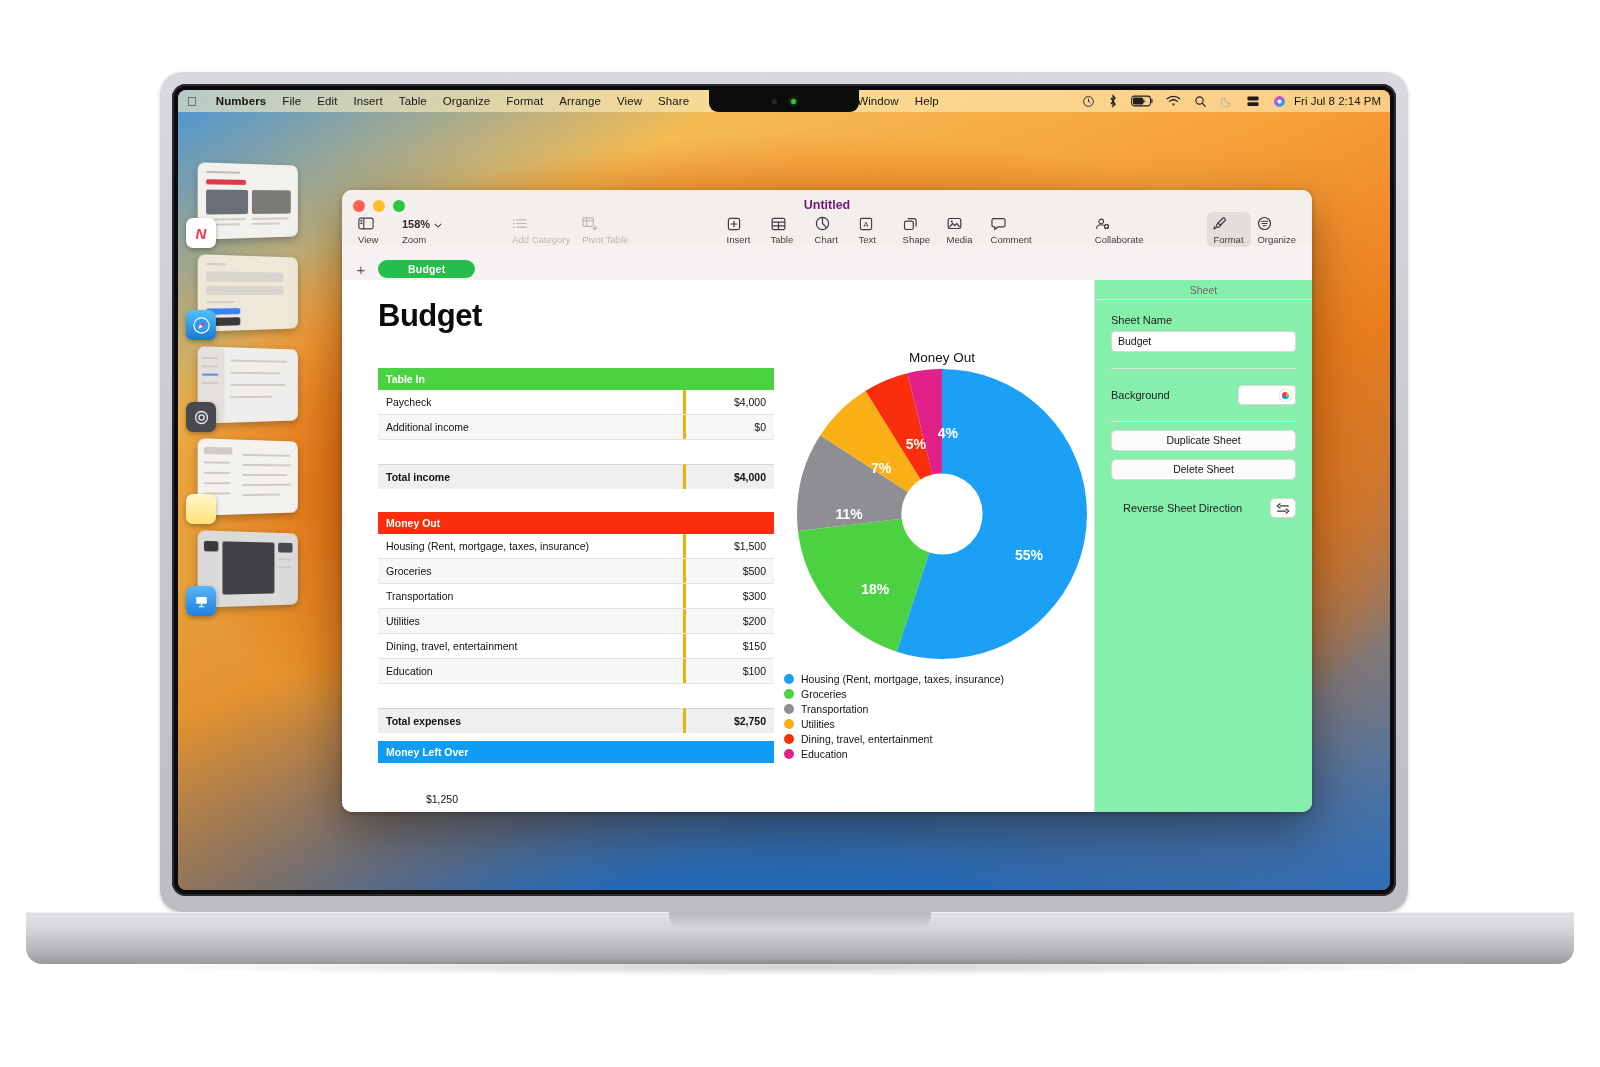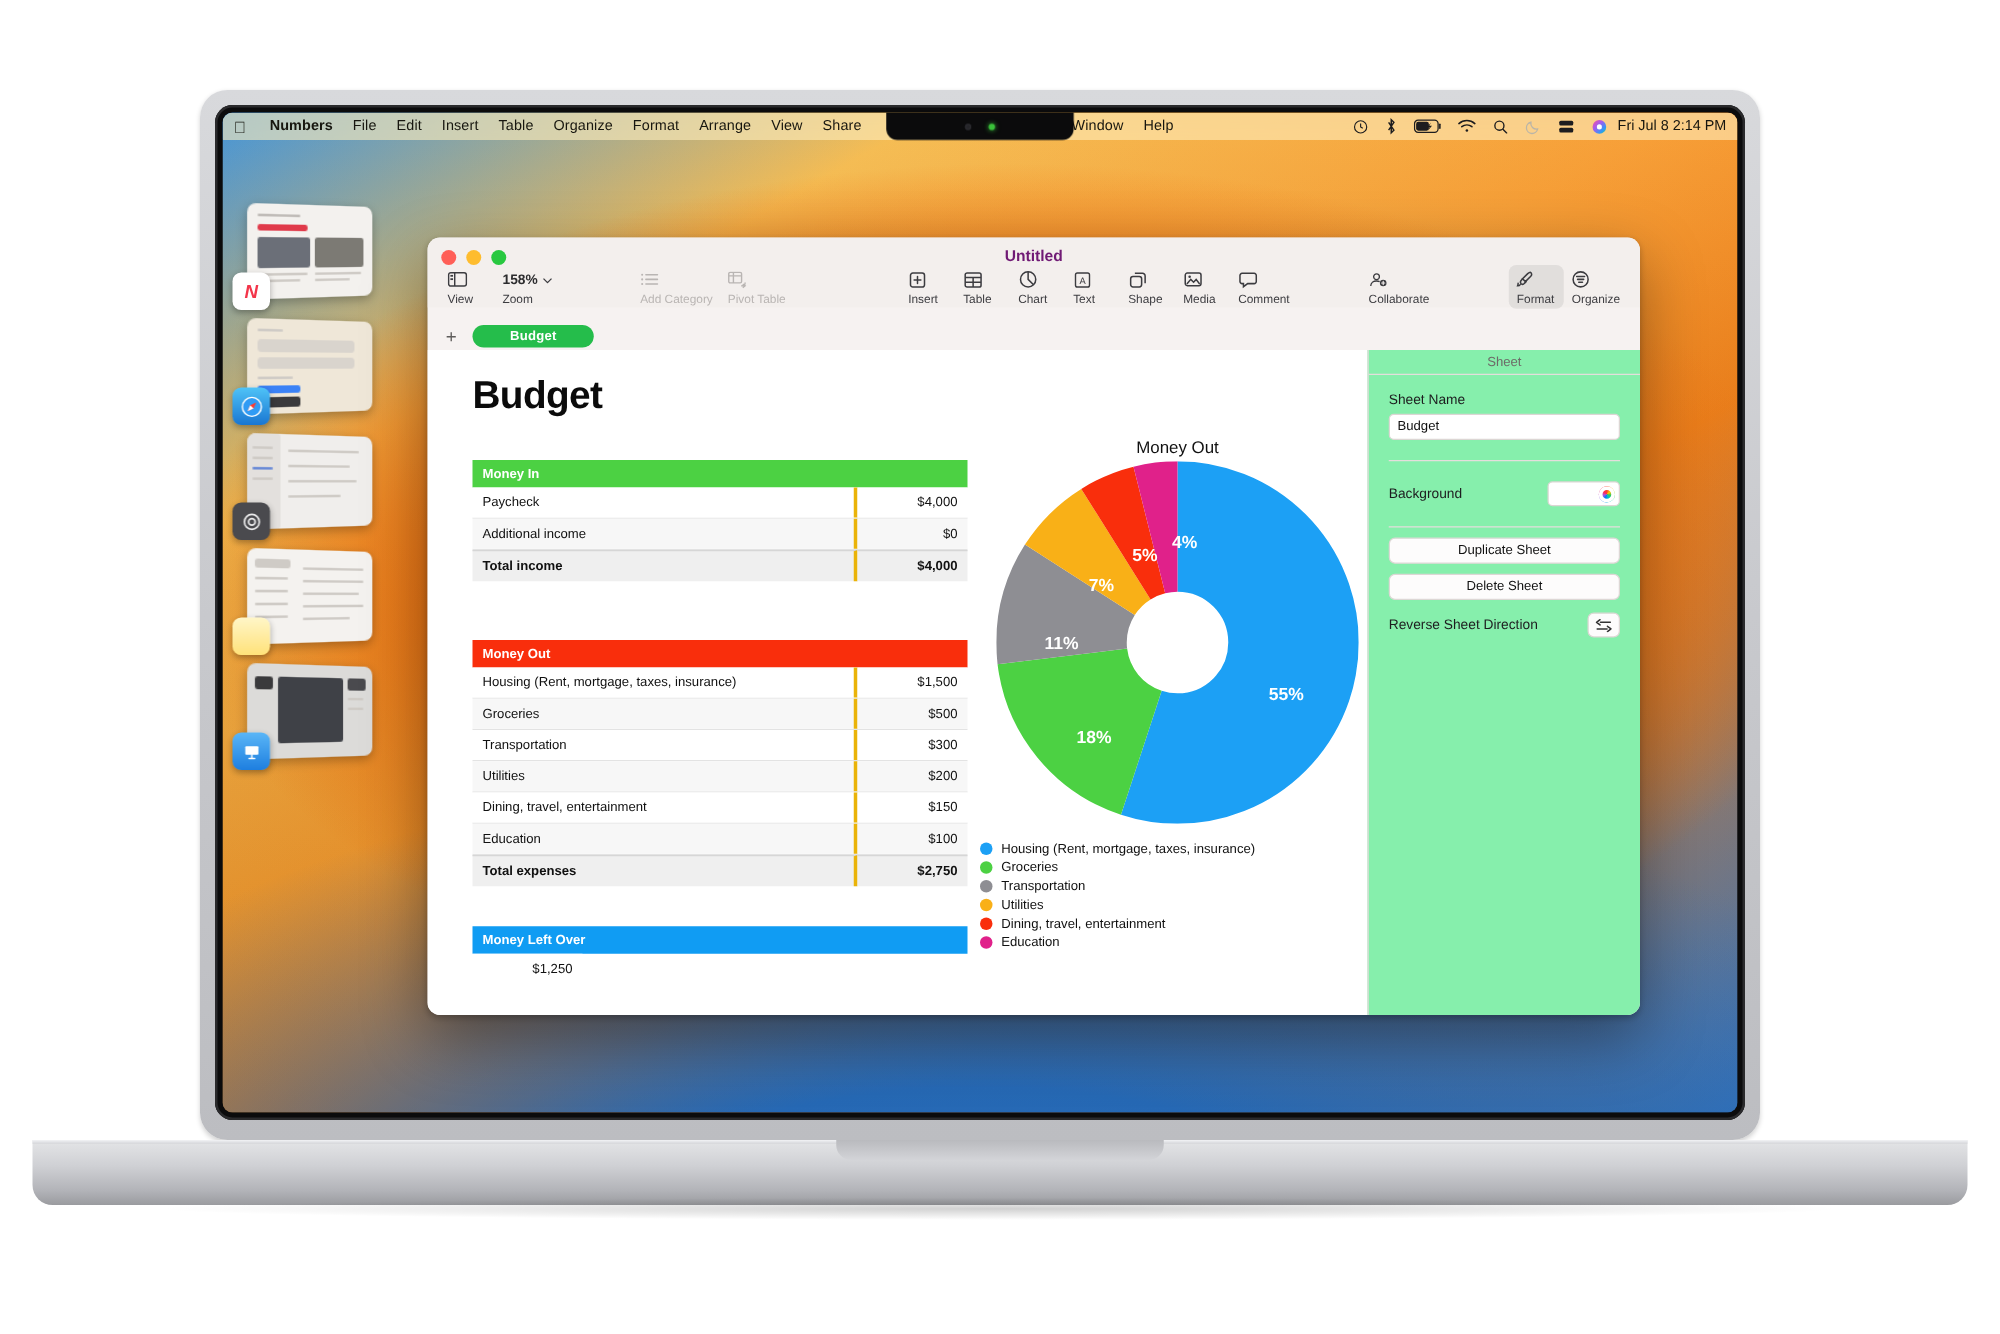--- a/index.html
+++ b/index.html
@@ -129,21 +129,21 @@
 
   .win-body { position:absolute; left:0; right:0; top: 90px; bottom: 0; display:flex; }
   .canvas { flex: 1 1 auto; background:#ffffff; position:relative; overflow:hidden; }
 
   .doc-title { position:absolute; left: 36px; top: 18px; font-size: 31px; font-weight: 800; color:#0b0b0b; letter-spacing:-.5px;}
 
   
   .tbl { position:absolute; width: 396px; font-size: 10.5px; }
   .tbl .hdr { color:#fff; font-weight: 700; font-size: 10.5px; padding: 5px 8px; }
   .tbl .row { display:flex; border-bottom:1px solid #e3e3e3; }
-  .tbl .row:last-child { border-bottom:none; }
+  .tbl .row:last-child { border-bottom:none;margin-top:24px; }
   .tbl .c-label { flex: 1 1 auto; padding: 6px 8px; color:#111; background:#fff; border-right:3px solid #eab308; }
   .tbl .c-val { width: 88px; text-align:right; padding: 6px 8px; color:#111; background:#fff; }
   .tbl .row.alt .c-label, .tbl .row.alt .c-val { background:#f7f7f7; }
   .tbl .row.total .c-label, .tbl .row.total .c-val { background:#efefef; font-weight:700; border-top:1px solid #d6d6d6;}
   .tbl-in { top: 88px; left: 36px; }
   .tbl-in .hdr { background:#4cd143; }
   .tbl-out { top: 232px; left: 36px; }
   .tbl-out .hdr { background:#f92e0c; }
   .tbl-left { top: 461px; left: 36px; }
   .tbl-left .hdr { background:#109cf3; }
@@ -569,21 +569,21 @@
           <span class="sheet-tab">Budget</span>
         </div>
       </div>
 
       <div class="win-body">
 
         <div class="canvas">
           <div class="doc-title">Budget</div>
 
           <div class="tbl tbl-in">
-            <div class="hdr">Money In</div>
+            <div class="hdr">Table In</div>
             <div class="row">
               <span class="c-label">Paycheck</span>
               <span class="c-val">$4,000</span>
             </div>
             <div class="row alt">
               <span class="c-label">Additional income</span>
               <span class="c-val">$0</span>
             </div>
             <div class="row total">
               <span class="c-label">Total income</span>
@@ -693,21 +693,21 @@
               <span class="color-well">
                 <span class="color-wheel"></span>
               </span>
             </div>
             <div class="insp-sep"></div>
 
             <div class="insp-btn">Duplicate Sheet</div>
             <div class="insp-btn">Delete Sheet</div>
 
             <div class="row-inline" style="margin-top:10px;">
-              <span class="insp-label" style="margin:0">Reverse Sheet Direction</span>
+              <span class="insp-label" style="margin:12px">Reverse Sheet Direction</span>
               <span class="arrow-btn">
                 <svg width="14" height="11" viewBox="0 0 16 12" fill="none" stroke="#333" stroke-width="1.4" stroke-linecap="round" stroke-linejoin="round">
                   <path d="M14 3H5"></path>
                     <path d="M4.6 0.6 L1.4 3 4.6 5.4"></path>
                     <path d="M2 9h9"></path>
                     <path d="M11.4 6.6 L14.6 9 11.4 11.4"></path>
                 </svg>
               </span>
             </div>
           </div>

